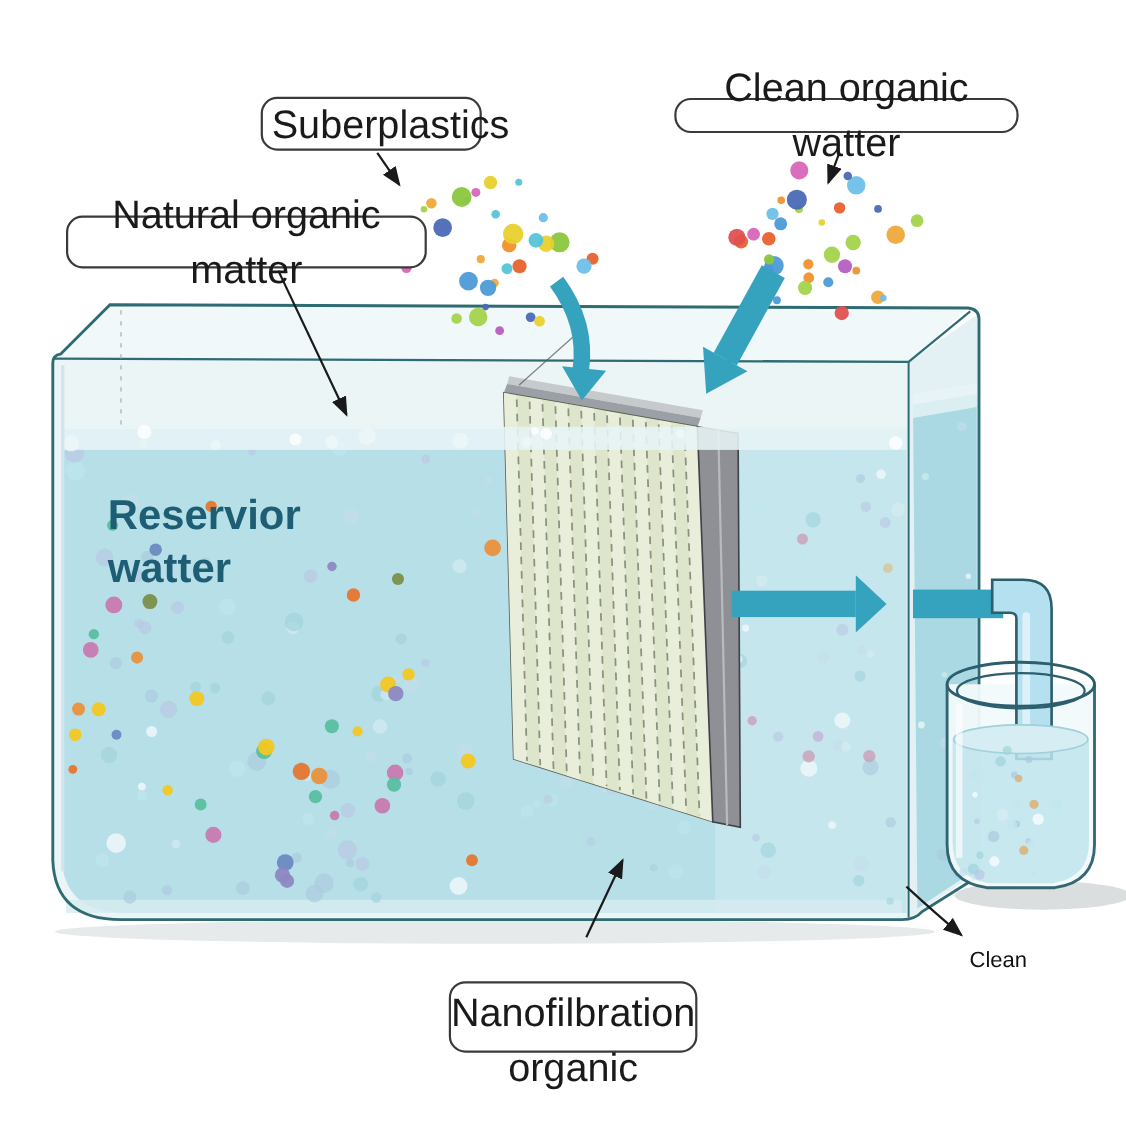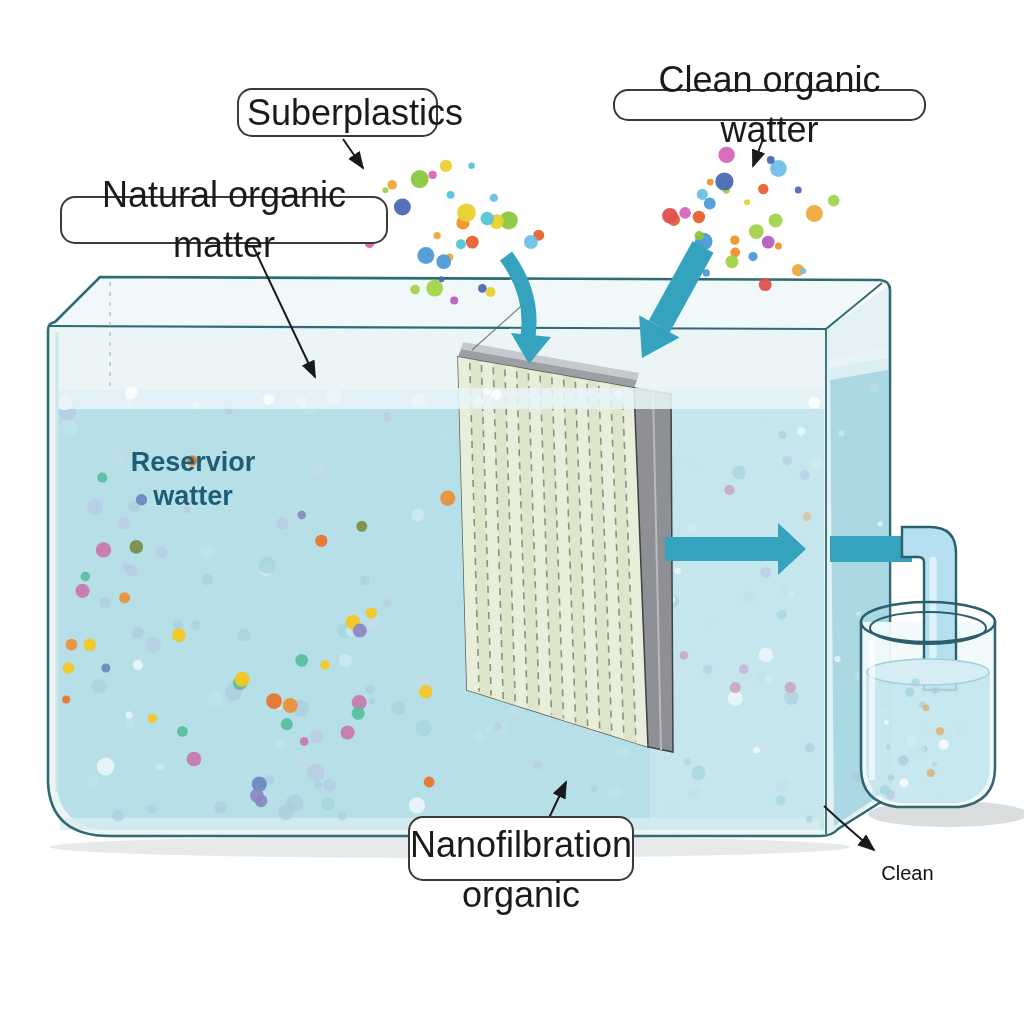--- a/index.html
+++ b/index.html
@@ -5,22 +5,22 @@
   html,body{margin:0;padding:0;background:#ffffff;}
   #stage{position:relative;width:1024px;height:1024px;background:#ffffff;overflow:hidden;
          font-family:"Liberation Sans",sans-serif;}
   #art{position:absolute;left:0;top:0;}
   .callout{position:absolute;display:flex;align-items:center;
            background:#ffffff;border:2.5px solid #3a3a3a;border-radius:15px;
            color:#1a1a1a;font-size:36px;line-height:1.38;text-align:center;
            box-sizing:border-box;padding:2px 8px;}
   .plain-label{position:absolute;color:#111111;font-size:20px;line-height:1.32;
                text-align:center;}
-  .reservoir{position:absolute;color:#1d5e74;font-weight:bold;font-size:27px;
-             line-height:1.25;text-align:center;}
+  .reservoir{position:absolute;color:#1d5e74;font-weight:bold;font-size:38px;
+             line-height:1.25;}
 </style>
 </head>
 <body>
 
 <div id="stage">
 
 <svg id="art" width="1024" height="1024" viewBox="0 0 1024 1024">
   <defs>
     <marker id="mArr" markerWidth="10" markerHeight="8" refX="8" refY="3.5" orient="auto">
       <path d="M0,0 L9,3.5 L0,7 Z" fill="#1a1a1a"></path>
@@ -433,21 +433,21 @@
 </div>
 
 <div class="callout" style="left:613px;top:89px;width:313px;height:32px;">
   <span>Clean organic watter</span>
 </div>
 
 <div class="callout" style="left:60px;top:196px;width:328px;height:48px;">
   <span>Natural organic matter</span>
 </div>
 
-<div class="callout" style="left:408px;top:816px;width:226px;height:65px;flex-direction:column;">
+<div class="callout" style="left:408px;top:892px;width:226px;height:65px;flex-direction:column;">
   <span>Nanofilbration</span>
   <span>organic</span>
 </div>
 
 <div class="plain-label" style="left:790px;top:860px;width:235px;">
   <div>Clean</div>
 </div>
 
 <div class="reservoir" style="left:98px;top:446px;width:190px;">
   <div>Reservior</div>

